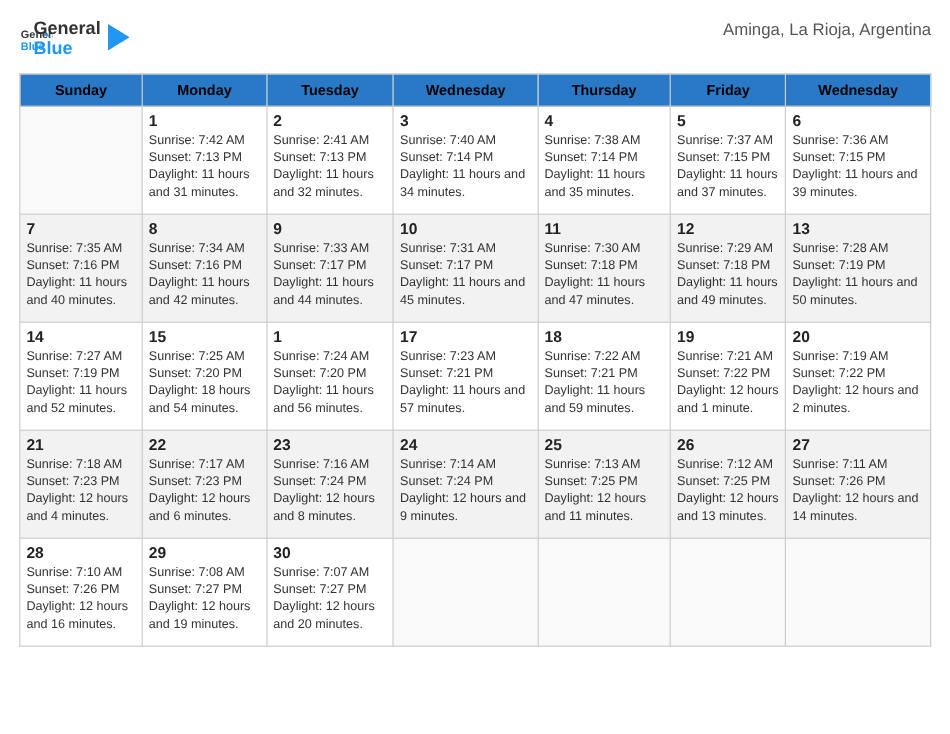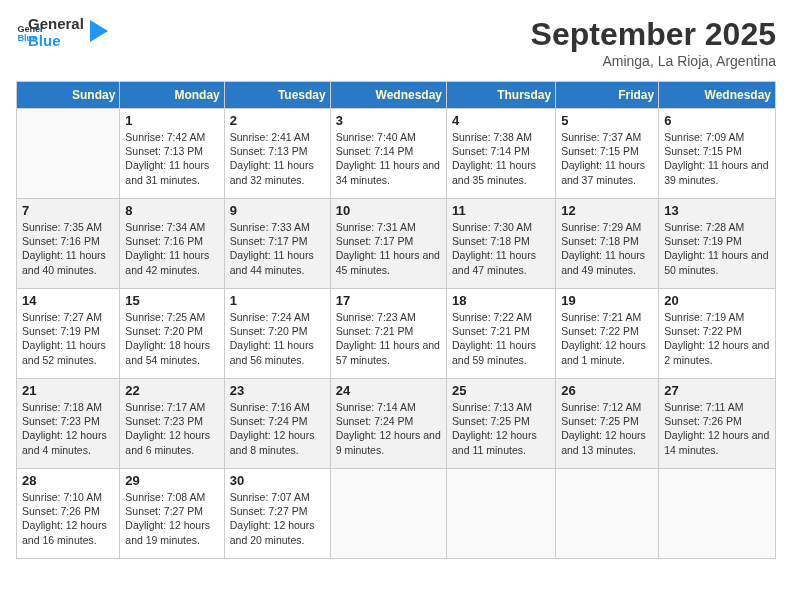--- a/index.html
+++ b/index.html
@@ -35,23 +35,23 @@
       font-size: 14px;
       color: #555;
     }
     table {
       width: 100%;
       border-collapse: collapse;
       font-size: 11px;
     }
     thead tr th {
       background: #2979c7;
-      color: #fef9c3;
-      padding: 6px 4px;
-      text-align: right;
+      color: #000000;
+      padding: 6px 20px;
+      text-align: center;
       font-size: 12px;
       font-weight: bold;
       border: 1px solid #ccc;
     }
     tbody tr td {
       border: 1px solid #ccc;
       vertical-align: top;
       padding: 4px 5px;
       height: 90px;
       background: #fff;
@@ -86,21 +86,20 @@
     </svg>
     <div style="display:flex;flex-direction:column;line-height:1.1;margin-left:-20px;">
       <span style="font-size:15px;font-weight:bold;color:#333;">General</span>
       <span style="font-size:15px;font-weight:bold;color:#2196F3;">Blue</span>
     </div>
     <svg width="18" height="22" viewBox="0 0 18 22" style="margin-left:2px;margin-top:-4px;">
       <polygon points="0,0 18,11 0,22" fill="#2196F3"></polygon>
     </svg>
   </div>
   <div class="title-block">
-    <div class="calendar-title">September 2025</div>
     <div class="calendar-subtitle">Aminga, La Rioja, Argentina</div>
   </div>
 </div>
 
 <table>
   <thead>
     <tr>
     <th>Sunday</th>
         <th>Monday</th>
         <th>Tuesday</th>
@@ -149,21 +148,21 @@
           <div class="day-num">5</div>
           <div class="day-info">
             <div>Sunrise: 7:37 AM</div>
             <div>Sunset: 7:15 PM</div>
             <div>Daylight: 11 hours and 37 minutes.</div>
           </div>
         </td>
         <td>
           <div class="day-num">6</div>
           <div class="day-info">
-            <div>Sunrise: 7:09 AM</div>
+            <div>Sunrise: 7:36 AM</div>
             <div>Sunset: 7:15 PM</div>
             <div>Daylight: 11 hours and 39 minutes.</div>
           </div>
         </td>
       </tr>
       <tr>
         <td>
           <div class="day-num">7</div>
           <div class="day-info">
             <div>Sunrise: 7:35 AM</div>

